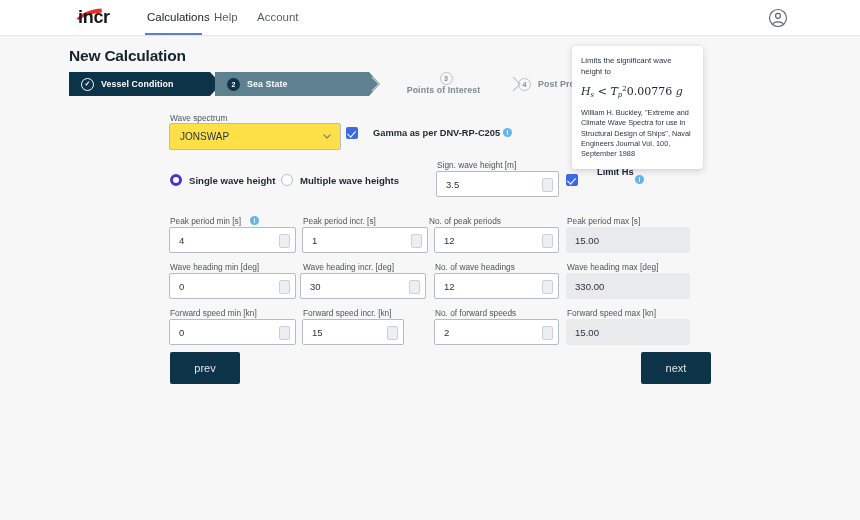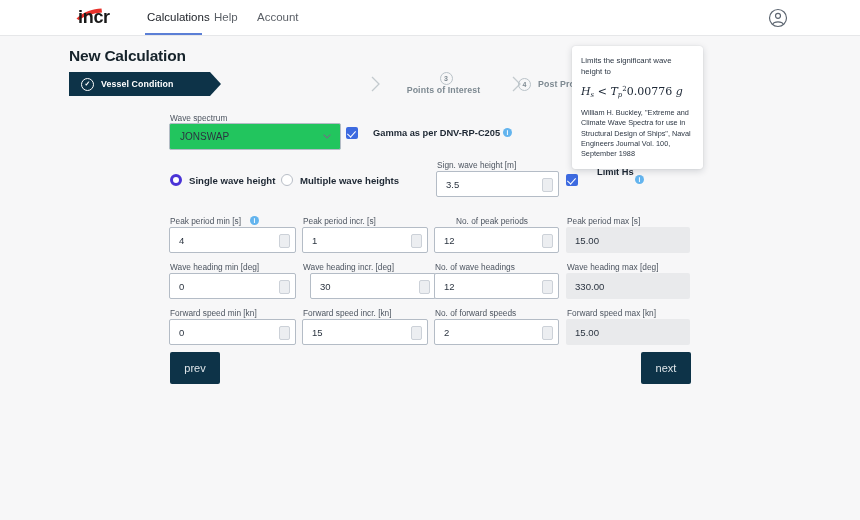--- a/index.html
+++ b/index.html
@@ -94,21 +94,21 @@
     background: #e9eaec; border: none; color: #2b3440;
     font-size: 9.6px; cursor: default;
   }
   .spin {
     position: absolute; right: 5px; top: 6px;
     width: 11px; height: 14px;
     background: #eceef1; border: 1px solid #ccd1d8; border-radius: 2px;
     cursor: pointer;
   }
   .select-box {
-    position: absolute; height: 27px; background: #22c55e;
+    position: absolute; height: 27px; background: #fde047;
     border: 1px solid #b4bcc6; border-radius: 2px;
     display: flex; align-items: center;
     font-size: 10px; color: #2b3440; padding-left: 10px;
     cursor: pointer;
   }
   .caret {
     position: absolute; right: 9px; top: 10px;
     width: 8px; height: 5px;
   }
 
@@ -139,21 +139,21 @@
     border-radius: 50%; cursor: pointer;
   }
   .radio.on { border: 3px solid #4a33d6; background: #ffffff; }
   .radio.off { border: 1px solid #b8bec7; background: #ffffff; }
   .radio-label {
     position: absolute; font-size: 9.6px; font-weight: 700;
     color: #1d2733; white-space: nowrap; cursor: pointer;
   }
 
   .navbtn {
-    position: absolute; height: 32px; width: 50px;
+    position: absolute; height: 32px; width: 70px;
     background: #0d3348; border-radius: 2px;
     display: flex; align-items: center; justify-content: center;
     color: #dfe6ea; font-size: 11px; cursor: pointer; text-align: center;
   }
 
   
   #tooltip {
     position: absolute; left: 572px; top: 46px;
     width: 131px; background: #ffffff;
     border-radius: 3px;
@@ -195,20 +195,25 @@
 <div id="page-title">New Calculation</div>
 
 <div id="stepper">
 
   <div class="step done" style="left:0px; width:152px;">
     <div class="step-fill" style="width:152px;"></div>
     <div class="step-num">✓</div>
     <div class="step-label">Vessel Condition</div>
   </div>
 
+  <div class="step current" style="left:146px; width:165px;">
+    <div class="step-fill" style="width:165px;"></div>
+    <div class="step-num">2</div>
+    <div class="step-label">Sea State</div>
+  </div>
 
   <svg class="step-chevron" style="left:302px;" viewBox="0 0 9 16">
     <path d="M1 1 L8 8 L1 15" fill="none" stroke="#c3cace" stroke-width="1.3"></path>
   </svg>
 
   <div class="step todo" style="left:296px; width:150px;flex-direction:column;">
     <div class="step-num">3</div>
     <div class="step-label">Points of Interest</div>
   </div>
 
@@ -259,58 +264,58 @@
   <span>4</span>
   <div class="spin"></div>
 </div>
 
 <div class="fld-label" style="left:303px; top:216px;">Peak period incr. [s]</div>
 <div class="fld-box" style="left:302px; top:227px; width:126px;">
   <span>1</span>
   <div class="spin"></div>
 </div>
 
-<div class="fld-label" style="left:456px; top:216px;">No. of peak periods</div>
+<div class="fld-label" style="left:429px; top:216px;">No. of peak periods</div>
 <div class="fld-box" style="left:434px; top:227px; width:125px;">
   <span>12</span>
   <div class="spin"></div>
 </div>
 
 <div class="fld-label" style="left:567px; top:216px;">Peak period max [s]</div>
 <div class="fld-box readonly" style="left:566px; top:227px; width:124px;">15.00</div>
 
 <div class="fld-label" style="left:170px; top:262px;">Wave heading min [deg]</div>
 <div class="fld-box" style="left:169px; top:273px; width:127px;">
   <span>0</span>
   <div class="spin"></div>
 </div>
 
 <div class="fld-label" style="left:303px; top:262px;">Wave heading incr. [deg]</div>
-<div class="fld-box" style="left:310px; top:273px; width:126px;">
+<div class="fld-box" style="left:300px; top:273px; width:126px;">
   <span>30</span>
   <div class="spin"></div>
 </div>
 
 <div class="fld-label" style="left:435px; top:262px;">No. of wave headings</div>
 <div class="fld-box" style="left:434px; top:273px; width:125px;">
   <span>12</span>
   <div class="spin"></div>
 </div>
 
 <div class="fld-label" style="left:567px; top:262px;">Wave heading max [deg]</div>
 <div class="fld-box readonly" style="left:566px; top:273px; width:124px;">330.00</div>
 
 <div class="fld-label" style="left:170px; top:308px;">Forward speed min [kn]</div>
 <div class="fld-box" style="left:169px; top:319px; width:127px;">
   <span>0</span>
   <div class="spin"></div>
 </div>
 
 <div class="fld-label" style="left:303px; top:308px;">Forward speed incr. [kn]</div>
-<div class="fld-box" style="left:302px; top:319px; width:126px;">
+<div class="fld-box" style="left:302px; top:319px; width:102px;">
   <span>15</span>
   <div class="spin"></div>
 </div>
 
 <div class="fld-label" style="left:435px; top:308px;">No. of forward speeds</div>
 <div class="fld-box" style="left:434px; top:319px; width:125px;">
   <span>2</span>
   <div class="spin"></div>
 </div>
 

